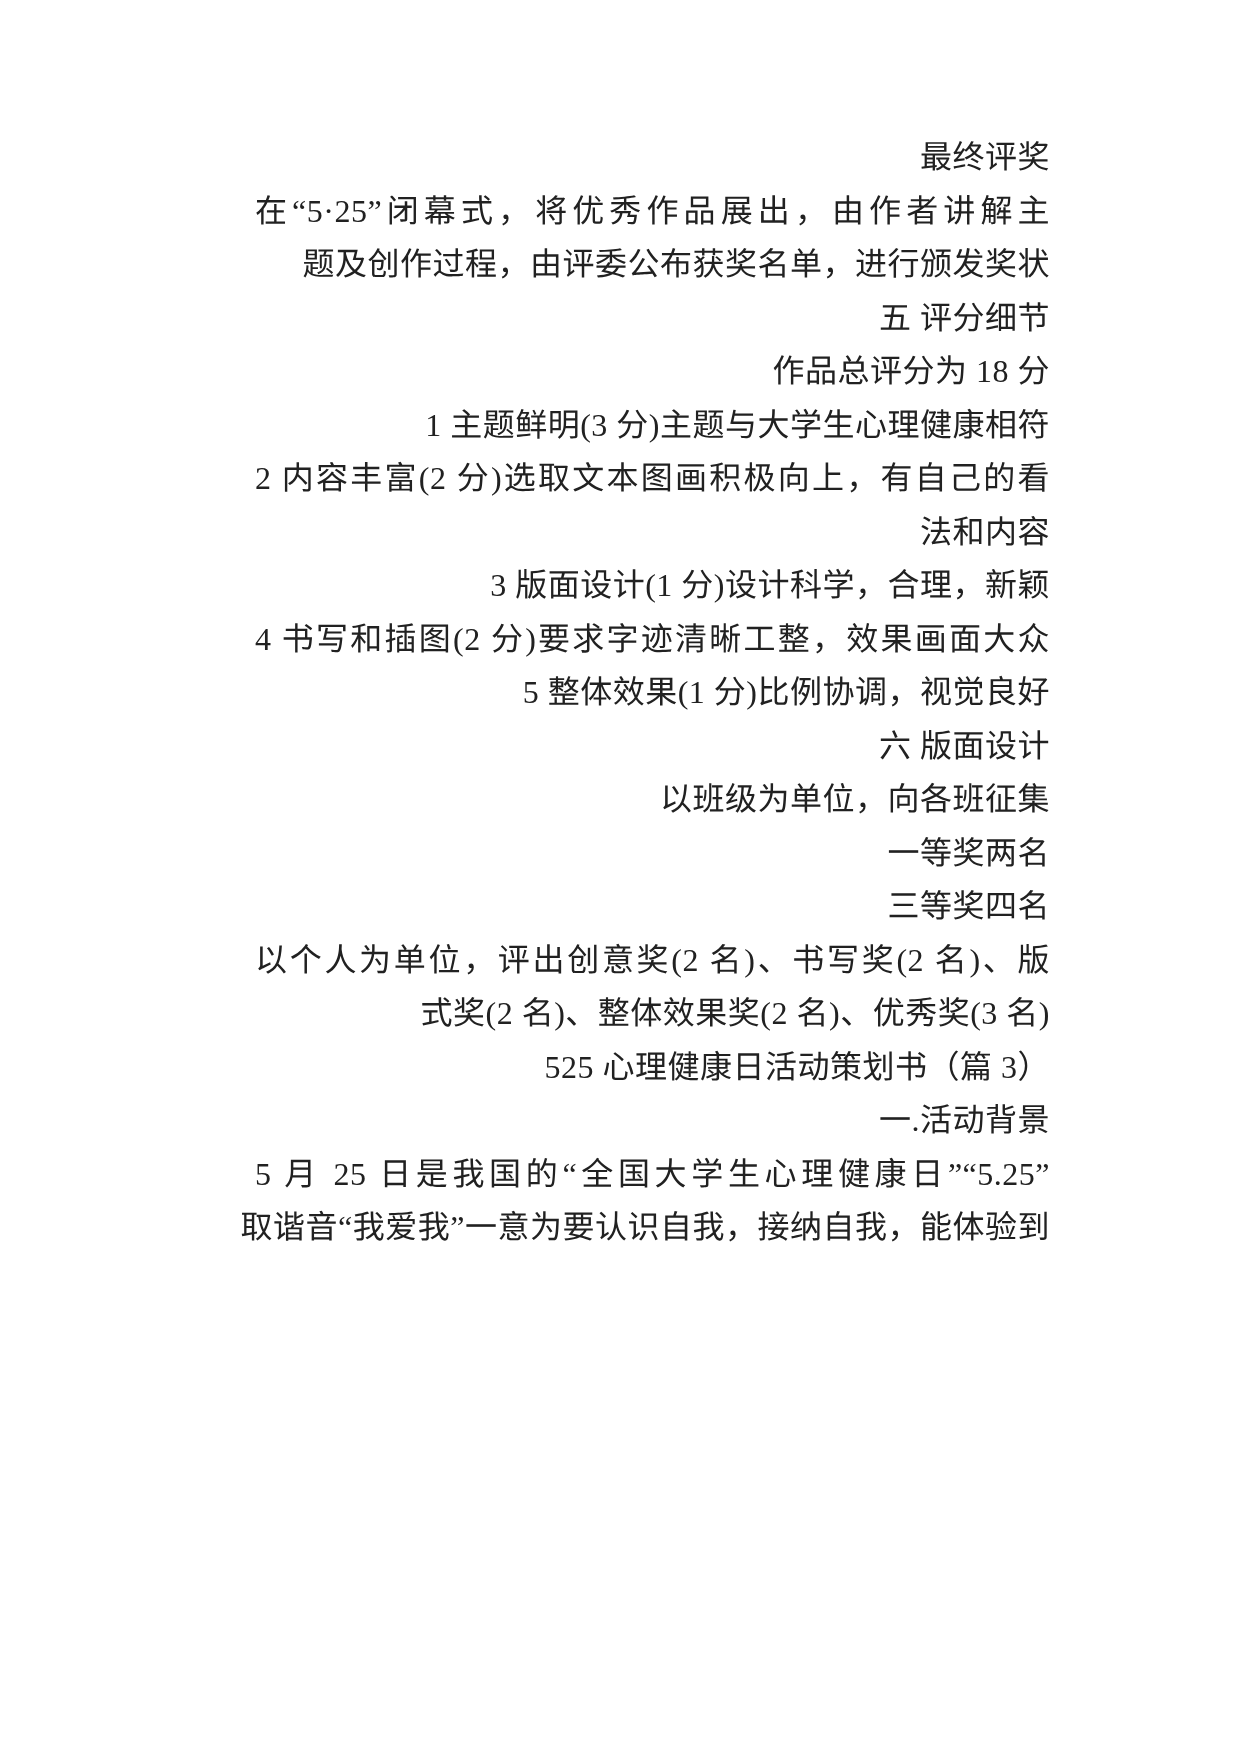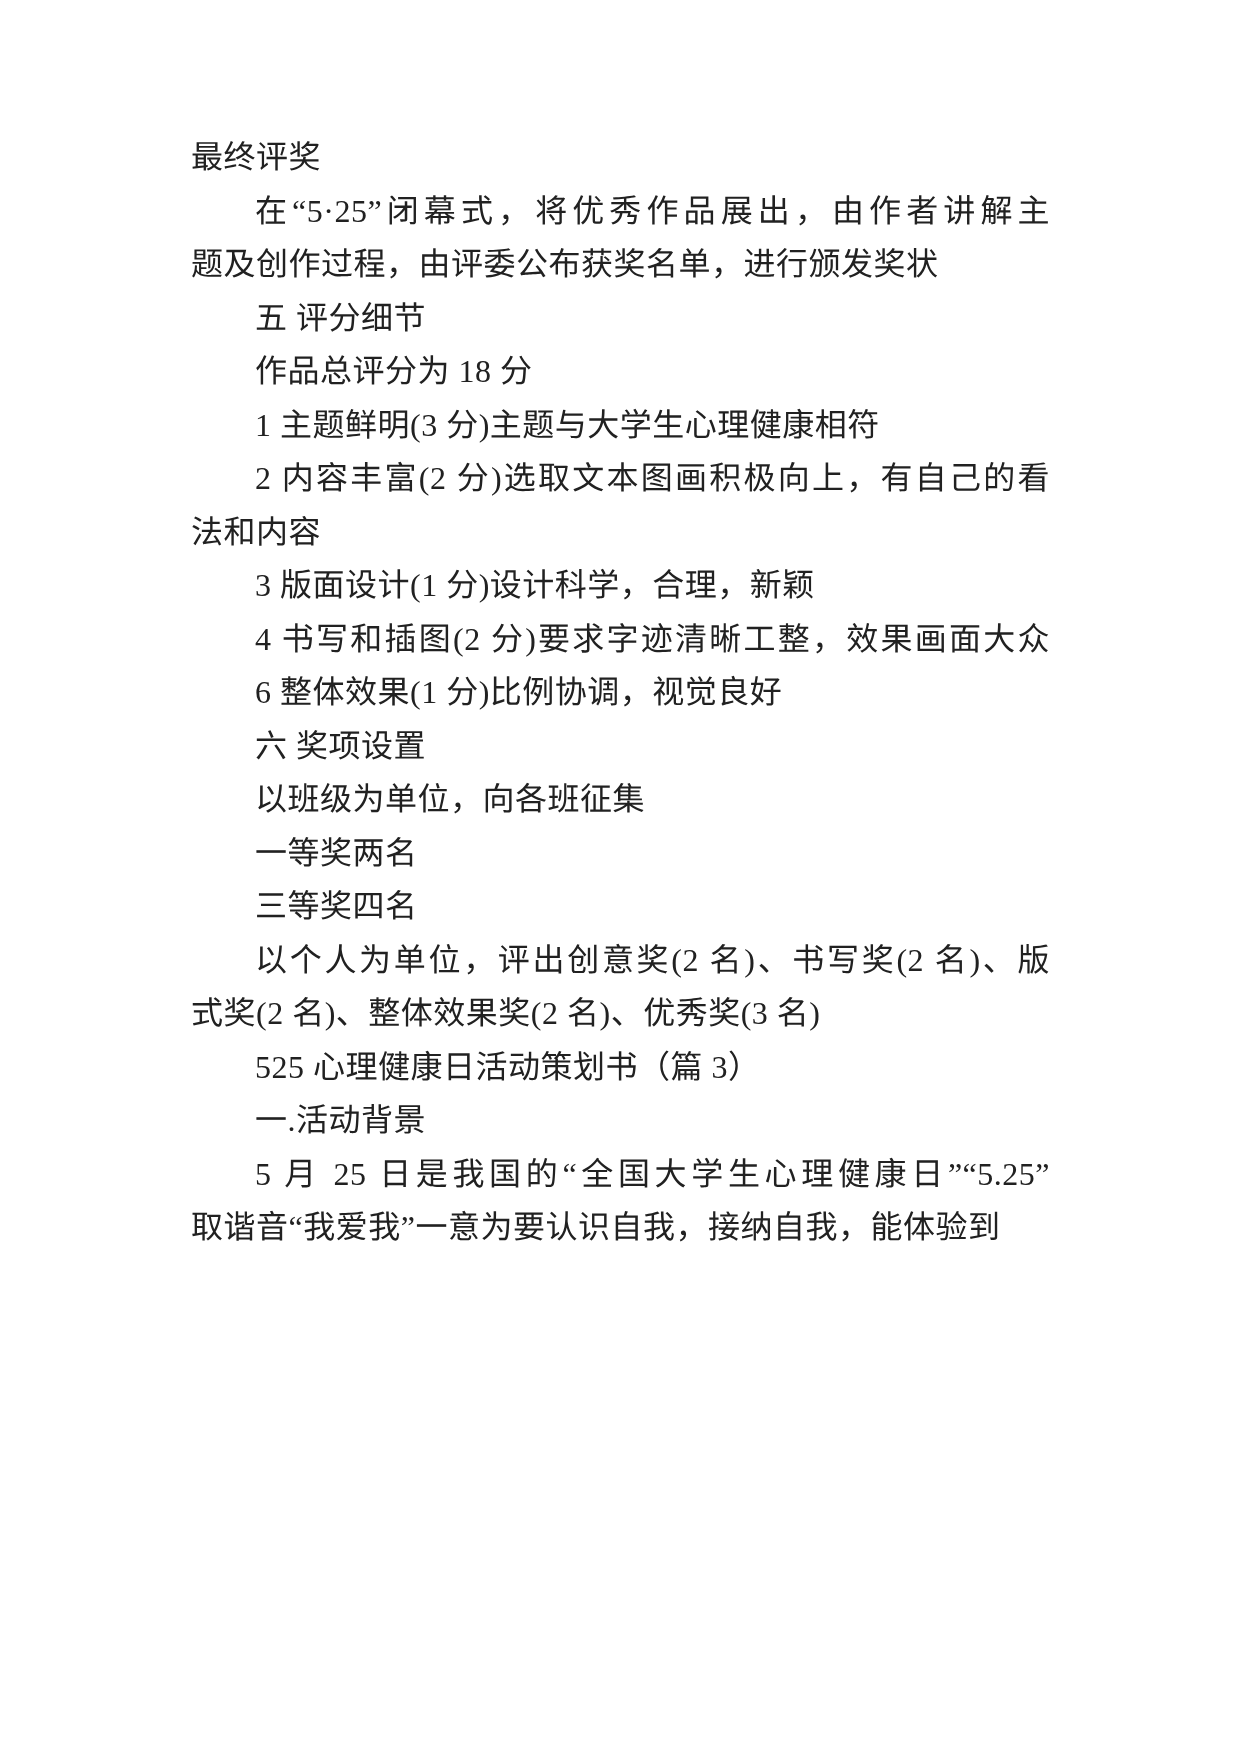--- a/index.html
+++ b/index.html
@@ -23,21 +23,21 @@
     line-height: 53.5px;
     color: #212121;
   }
   .doc-body {
     width: 100%;
   }
   .line {
     display: block;
     width: 100%;
     height: 53.5px;
-    text-align: left;
+    text-align: right;
     letter-spacing: 0.5px;
     white-space: pre-wrap;
     overflow: visible;
   }
   .line.indent {
     text-indent: 64px;
   }
   .line.stretch {
     text-align: justify;
     text-align-last: justify;
@@ -52,22 +52,22 @@
       <div class="line">最终评奖</div>
       <div class="line indent stretch">在“5·25”闭幕式，将优秀作品展出，由作者讲解主</div>
       <div class="line">题及创作过程，由评委公布获奖名单，进行颁发奖状</div>
       <div class="line indent">五 评分细节</div>
       <div class="line indent">作品总评分为 18 分</div>
       <div class="line indent">1 主题鲜明(3 分)主题与大学生心理健康相符</div>
       <div class="line indent stretch">2 内容丰富(2 分)选取文本图画积极向上，有自己的看</div>
       <div class="line">法和内容</div>
       <div class="line indent">3 版面设计(1 分)设计科学，合理，新颖</div>
       <div class="line indent stretch">4 书写和插图(2 分)要求字迹清晰工整，效果画面大众</div>
-      <div class="line indent">6 整体效果(1 分)比例协调，视觉良好</div>
-      <div class="line indent">六 奖项设置</div>
+      <div class="line indent">5 整体效果(1 分)比例协调，视觉良好</div>
+      <div class="line indent">六 版面设计</div>
       <div class="line indent">以班级为单位，向各班征集</div>
       <div class="line indent">一等奖两名</div>
       <div class="line indent">三等奖四名</div>
       <div class="line indent stretch">以个人为单位，评出创意奖(2 名)、书写奖(2 名)、版</div>
       <div class="line">式奖(2 名)、整体效果奖(2 名)、优秀奖(3 名)</div>
       <div class="line indent">525 心理健康日活动策划书（篇 3）</div>
       <div class="line indent">一.活动背景</div>
       <div class="line indent stretch">5 月 25 日是我国的“全国大学生心理健康日”“5.25”</div>
       <div class="line">取谐音“我爱我”一意为要认识自我，接纳自我，能体验到</div>
     </div>

